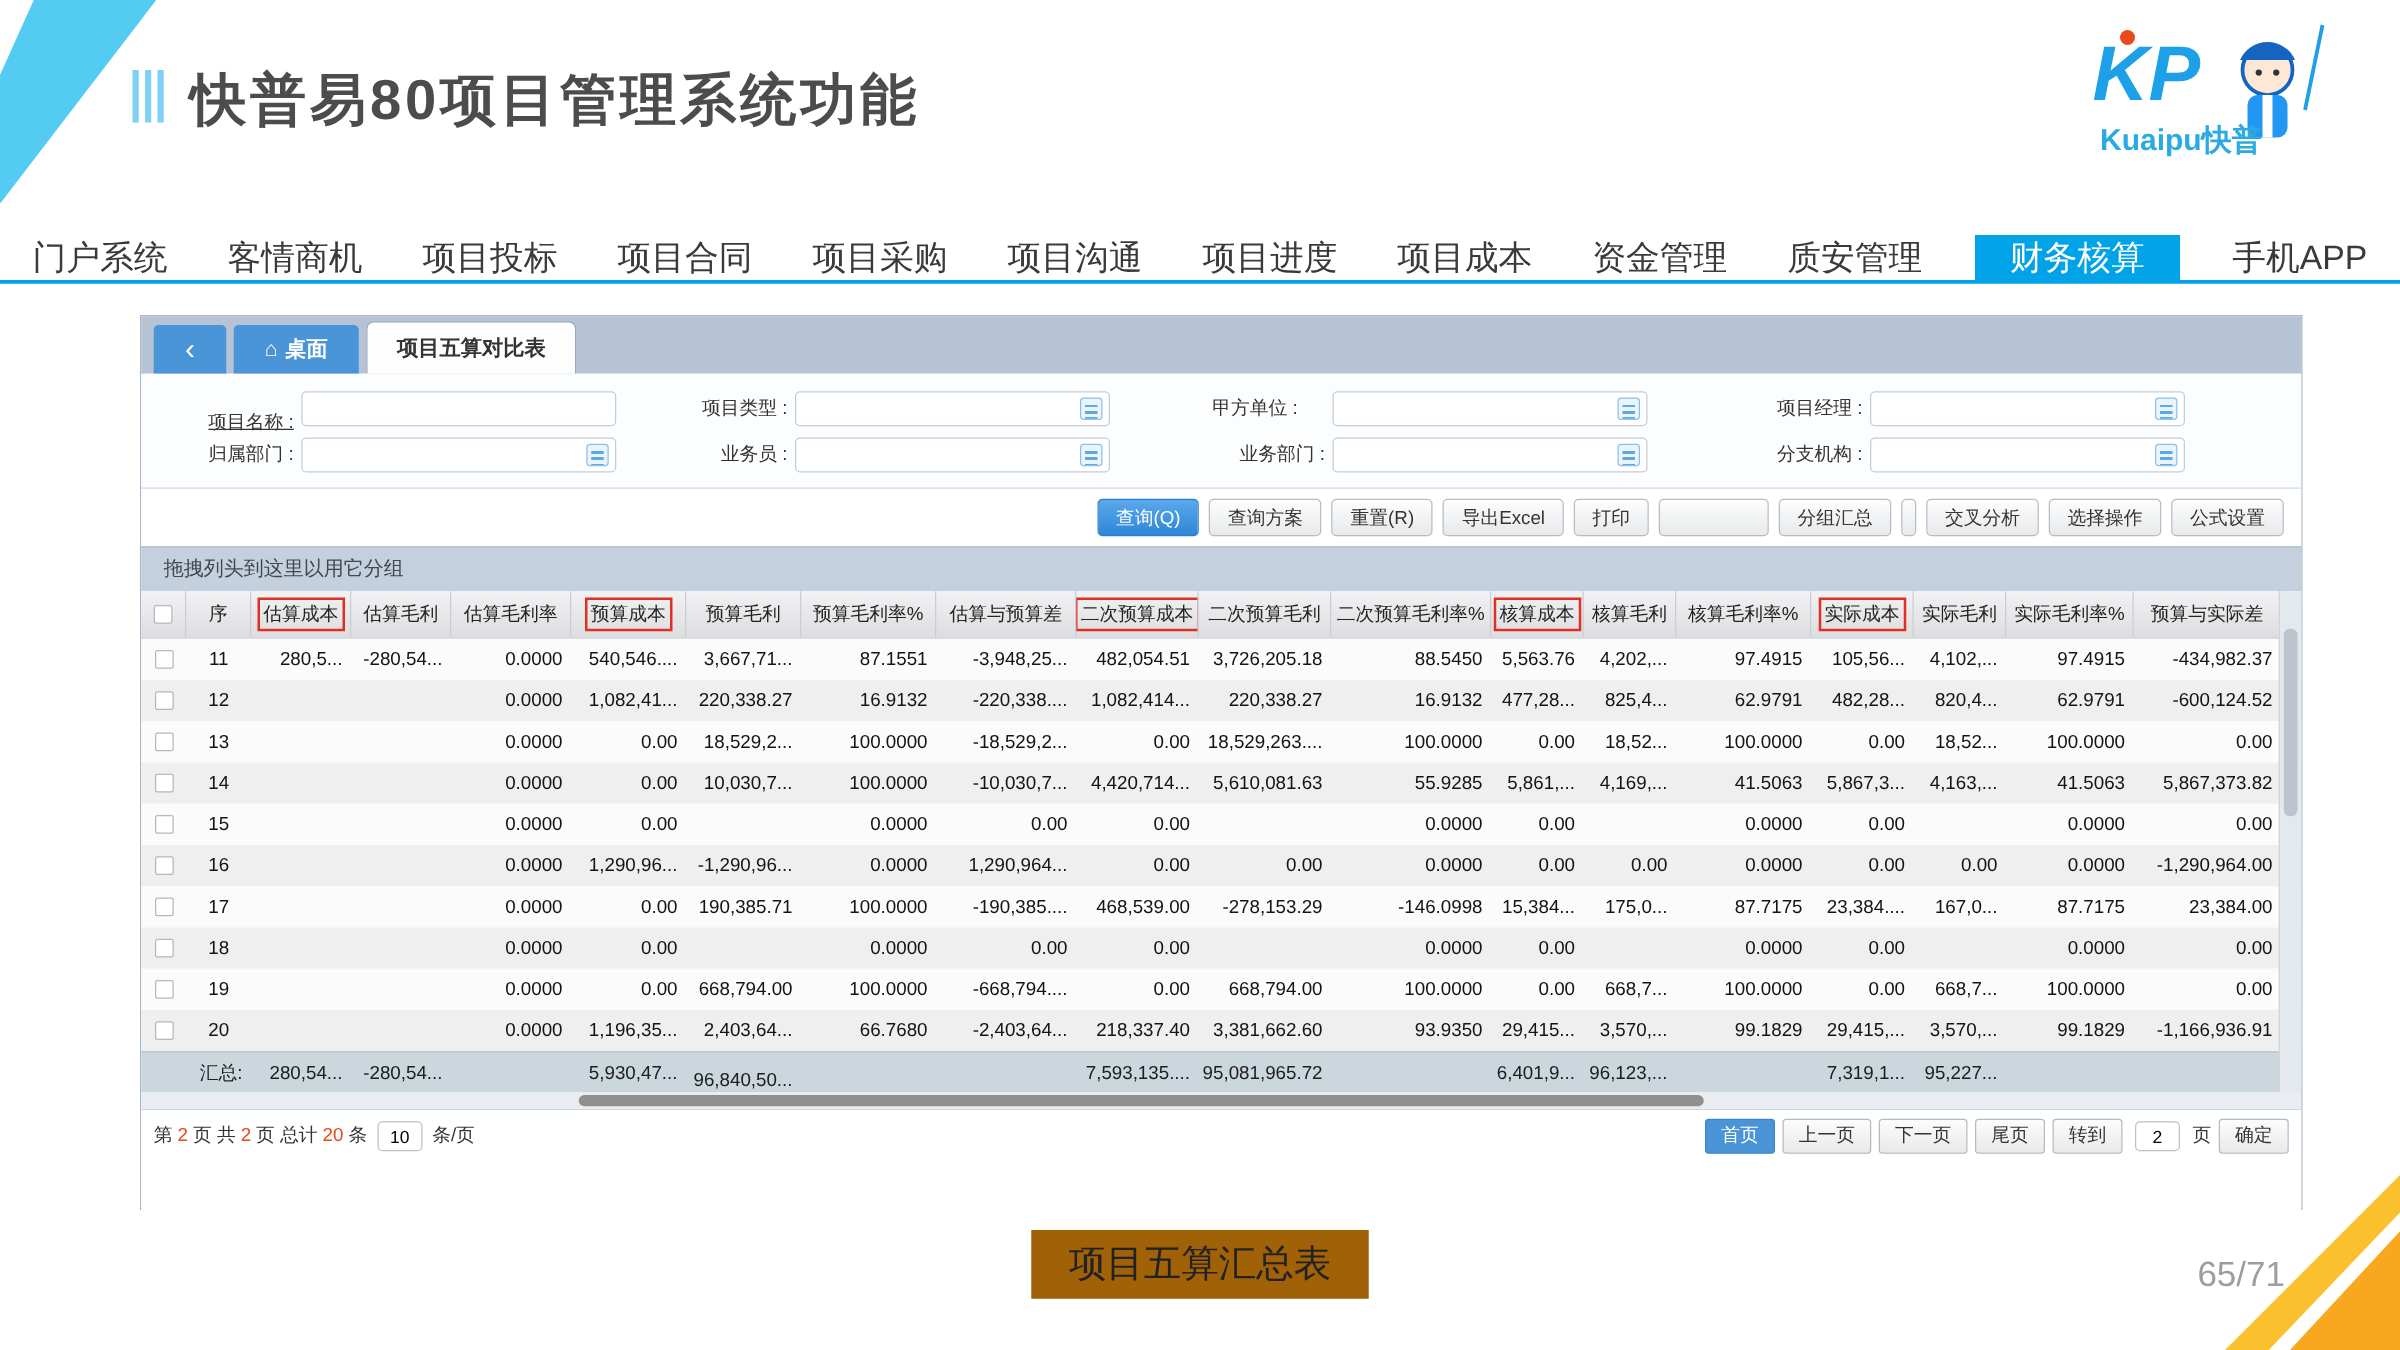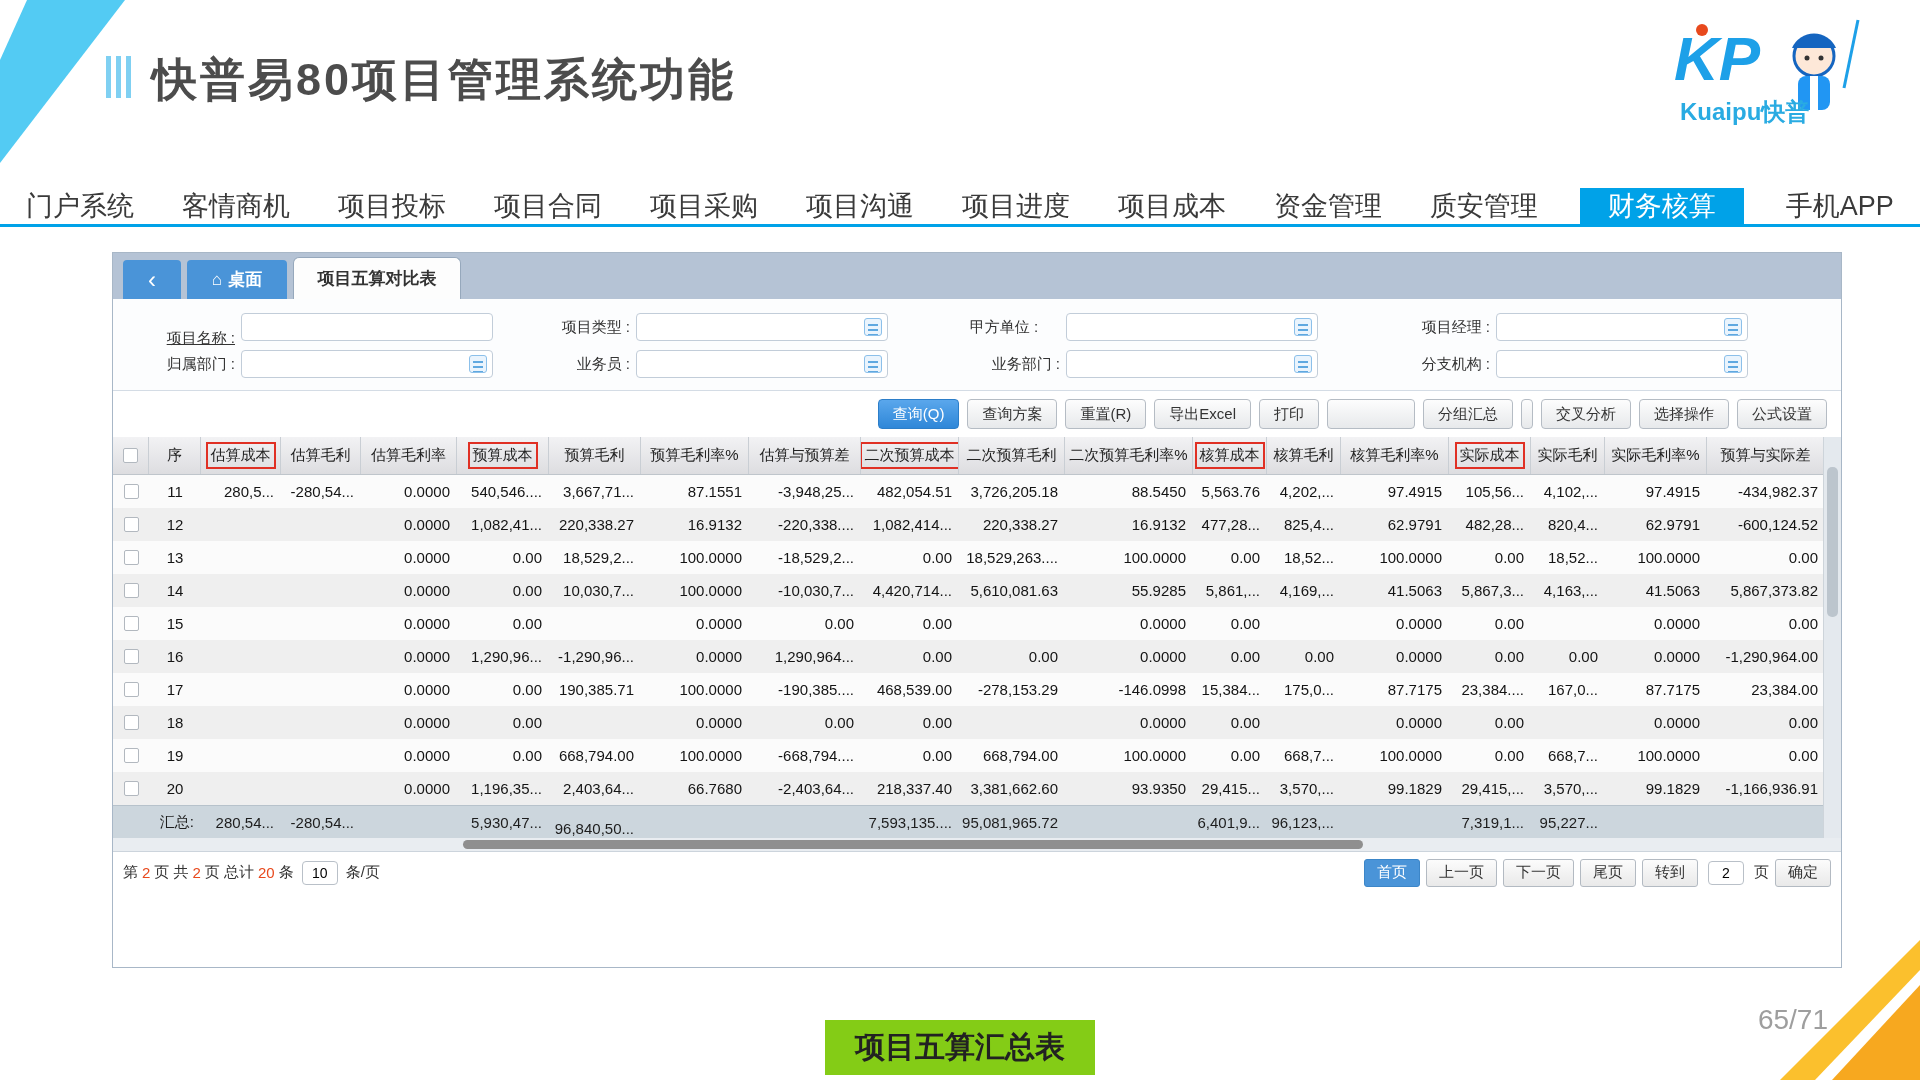--- a/index.html
+++ b/index.html
@@ -13,22 +13,22 @@
     background:#53cbf3; clip-path:polygon(27px 0, 125px 0, 0 163px, 0 60px); }
   .corner-br { position:absolute; right:0; bottom:0; width:110px; height:95px;
     background:#f7a81f; clip-path:polygon(100% 0, 100% 100%, 22px 100%); }
   .corner-br2 { position:absolute; right:0; bottom:0; width:160px; height:140px;
     background:#fbc02d; clip-path:polygon(100% 0, 100% 30px, 55px 100%, 20px 100%); }
   .title-marker { position:absolute; left:106px; top:56px; display:flex; gap:5px; }
   .title-marker i { display:block; width:5px; height:42px; background:#7fd0f2; }
   .page-title { position:absolute; left:152px; top:50px; font-size:45px; font-weight:bold;
     color:#4c4c4c; letter-spacing:3px; }
   .logo { position:absolute; right:48px; top:18px; width:200px; height:118px; }
-  .caption-badge { position:absolute; left:50%; transform:translateX(-50%); top:1020px;
-    background:#84cc16; color:#222; font-size:30px; font-weight:700; padding:7px 30px; }
+  .caption-badge { position:absolute; left:50%; transform:translateX(-50%); top:984px;
+    background:#a16207; color:#222; font-size:30px; font-weight:400; padding:7px 30px; }
   .page-num { position:absolute; right:92px; top:1004px; color:#9e9e9e; font-size:28px; }
 
   
   .nav { position:absolute; left:0; top:179px; width:1920px; height:48px;
     border-bottom:3px solid #00a2e8; display:flex; align-items:flex-end;
     justify-content:space-between; padding:0 20px; }
   .nav-item { font-size:27px; color:#3a3a3a; display:flex; align-items:center;
     padding:0 6px; cursor:default; white-space:nowrap; }
   .nav-item.active { background:#00a2e8; color:#fff; padding:0 28px; }
 
@@ -207,20 +207,21 @@
       <div class="btn">导出Excel</div>
       <div class="btn">打印</div>
       <div class="btn blank"></div>
       <div class="btn">分组汇总</div>
       <div class="btn spacer"></div>
       <div class="btn">交叉分析</div>
       <div class="btn">选择操作</div>
       <div class="btn">公式设置</div>
     </div>
 
+  <div class="group-bar">拖拽列头到这里以用它分组</div>
 
   <div class="grid" id="grid">
       <div class="thead">
         <div class="cell ctr" style="width: 36px;">
           <span class="cbx"></span>
         </div>
         <div class="cell" style="width: 52px;">序</div>
         <div class="cell" style="width: 80px;">
           <span class="red-box">估算成本</span>
         </div>

